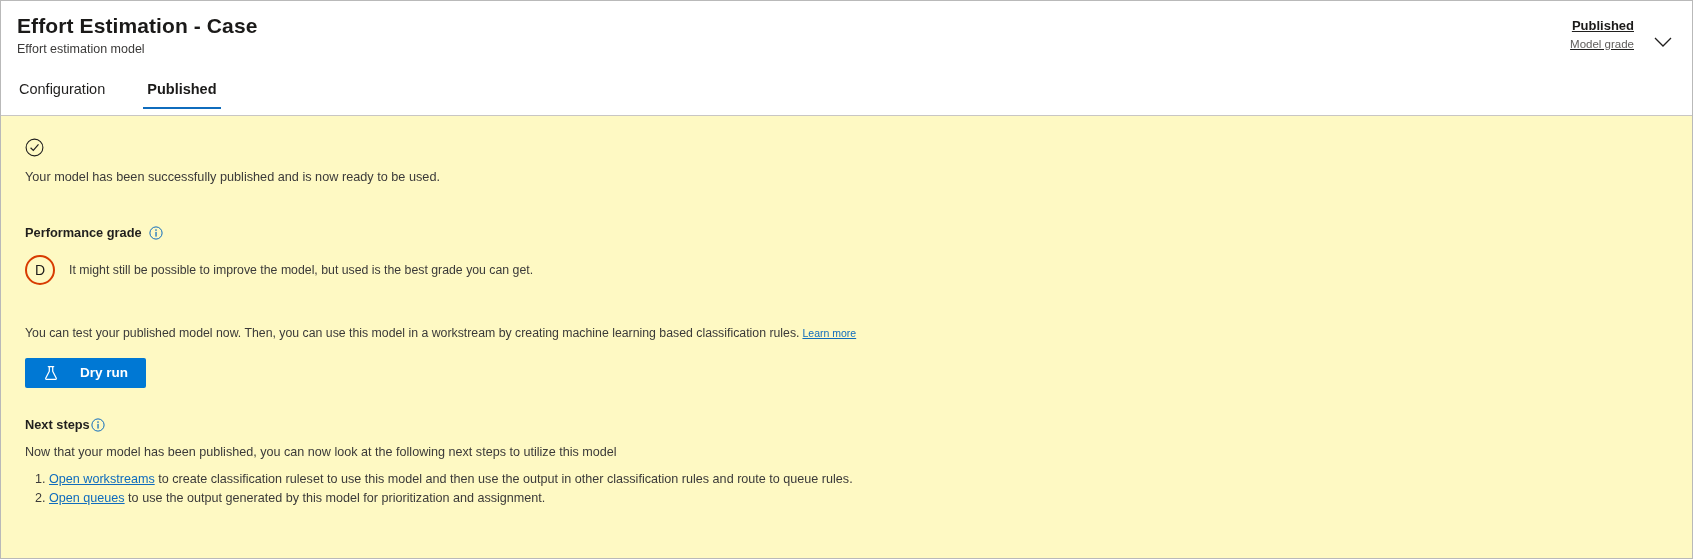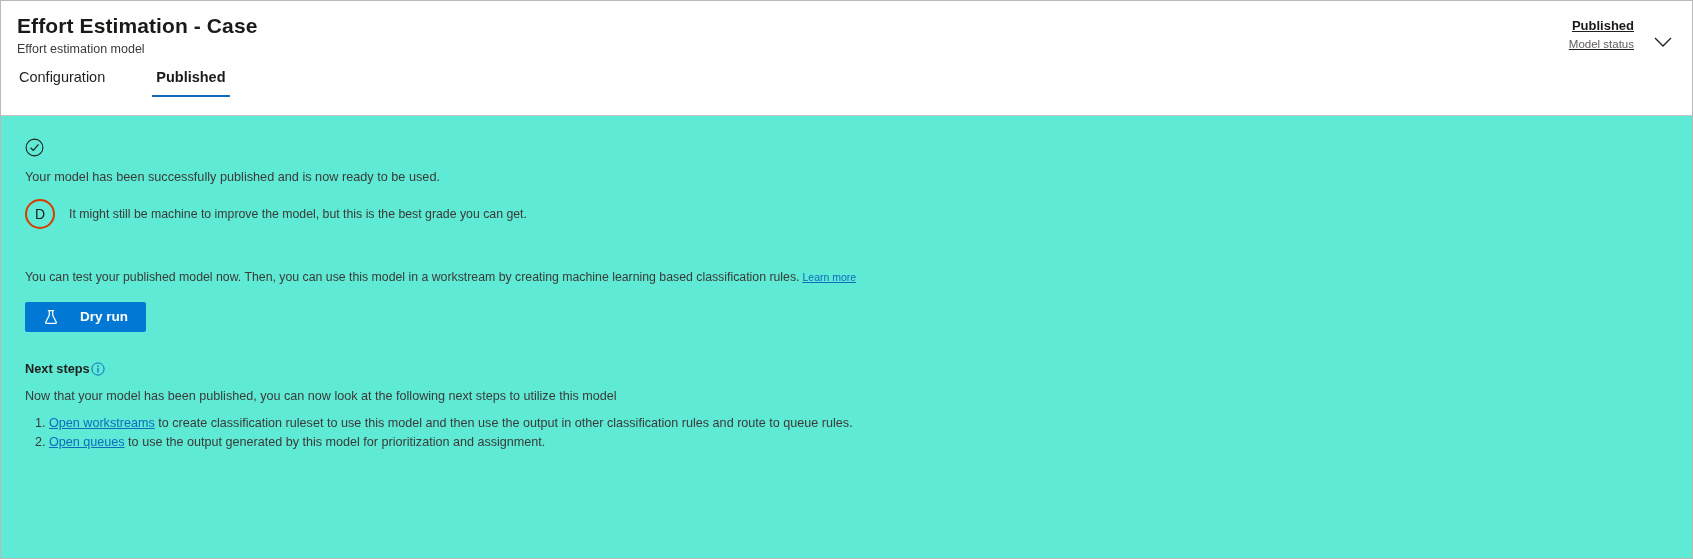--- a/index.html
+++ b/index.html
@@ -14,21 +14,21 @@
     color: #201f1e;
     overflow: hidden;
   }
 
   .page {
     width: 1693px;
     height: 559px;
     position: relative;
     box-sizing: border-box;
     border: 1px solid #b9b9b9;
-    background: #5eead4;
+    background: #fef9c3;
   }
 
   
   .header {
     position: relative;
     height: 115px;
     box-sizing: border-box;
     border-bottom: 1px solid #c8c6c4;
     background: #ffffff;
   }
@@ -84,24 +84,24 @@
     background: transparent;
     border: none;
     padding: 0;
   }
   .chevron-btn svg { display: block; }
 
   
   .tabs {
     position: absolute;
     left: 14px;
-    bottom: 16px;
+    bottom: 4px;
     display: flex;
     align-items: flex-end;
-    gap: 43px;
+    gap: 34px;
   }
   .tab {
     position: relative;
     font-size: 14.5px;
     color: #201f1e;
     padding: 6px 4px 12px 4px;
     cursor: pointer;
     line-height: 20px;
     white-space: nowrap;
   }
@@ -251,21 +251,21 @@
 
   <div class="header">
 
     <div class="title-block">
       <div class="page-title">Effort Estimation - Case</div>
       <div class="page-subtitle">Effort estimation model</div>
     </div>
 
     <div class="status-block">
       <div class="status-value">Published</div>
-      <div class="status-label">Model status</div>
+      <div class="status-label">Model grade</div>
     </div>
 
     <button class="chevron-btn">
       <svg width="18" height="11" viewBox="0 0 18 11" aria-hidden="true">
         <path d="M1 1 L9 9 L17 1" fill="none" stroke="#201f1e" stroke-width="1.3"></path>
       </svg>
     </button>
 
     <div class="tabs">
       <div class="tab">Configuration</div>
@@ -279,24 +279,34 @@
       <span>
         <svg class="check-icon" width="19" height="19" viewBox="0 0 19 19" aria-hidden="true">
           <circle cx="9.5" cy="9.5" r="8.4" fill="none" stroke="#201f1e" stroke-width="1.1"></circle>
           <path d="M5.6 9.8 L8.3 12.4 L13.5 6.3" fill="none" stroke="#201f1e" stroke-width="1.2"></path>
         </svg>
       </span>
     </div>
 
     <div class="success-desc">Your model has been successfully published and is now ready to be used.</div>
 
+    <div class="section-label-row">
+      <span class="section-label">Performance grade</span>
+      <span>
+        <svg class="info-icon" width="14" height="14" viewBox="0 0 14 14" aria-hidden="true">
+          <circle cx="7" cy="7" r="6.1" fill="none" stroke="#0f6cbd" stroke-width="1"></circle>
+          <circle cx="7" cy="4" r="0.85" fill="#0f6cbd"></circle>
+          <rect x="6.4" y="5.9" width="1.25" height="4.7" fill="#0f6cbd"></rect>
+        </svg>
+      </span>
+    </div>
 
     <div class="grade-row">
       <div class="grade-badge">D</div>
-      <div class="grade-desc">It might still be machine to improve the model, but this is the best grade you can get.</div>
+      <div class="grade-desc">It might still be possible to improve the model, but used is the best grade you can get.</div>
     </div>
 
     <div class="test-line">
       <span>You can test your published model now. Then, you can use this model in a workstream by creating machine learning based classification rules.</span><a class="inline-link learn-more">Learn more</a>
     </div>
 
     <button class="dry-run-btn">
       <span>
         <svg class="flask-icon" width="16" height="16" viewBox="0 0 16 16" aria-hidden="true">
           <path d="M6.3 1.6 L6.3 6.2 L2.7 13.2 A0.8 0.8 0 0 0 3.4 14.4 L12.6 14.4 A0.8 0.8 0 0 0 13.3 13.2 L9.7 6.2 L9.7 1.6" fill="none" stroke="#ffffff" stroke-width="1.25" stroke-linejoin="round"></path>

